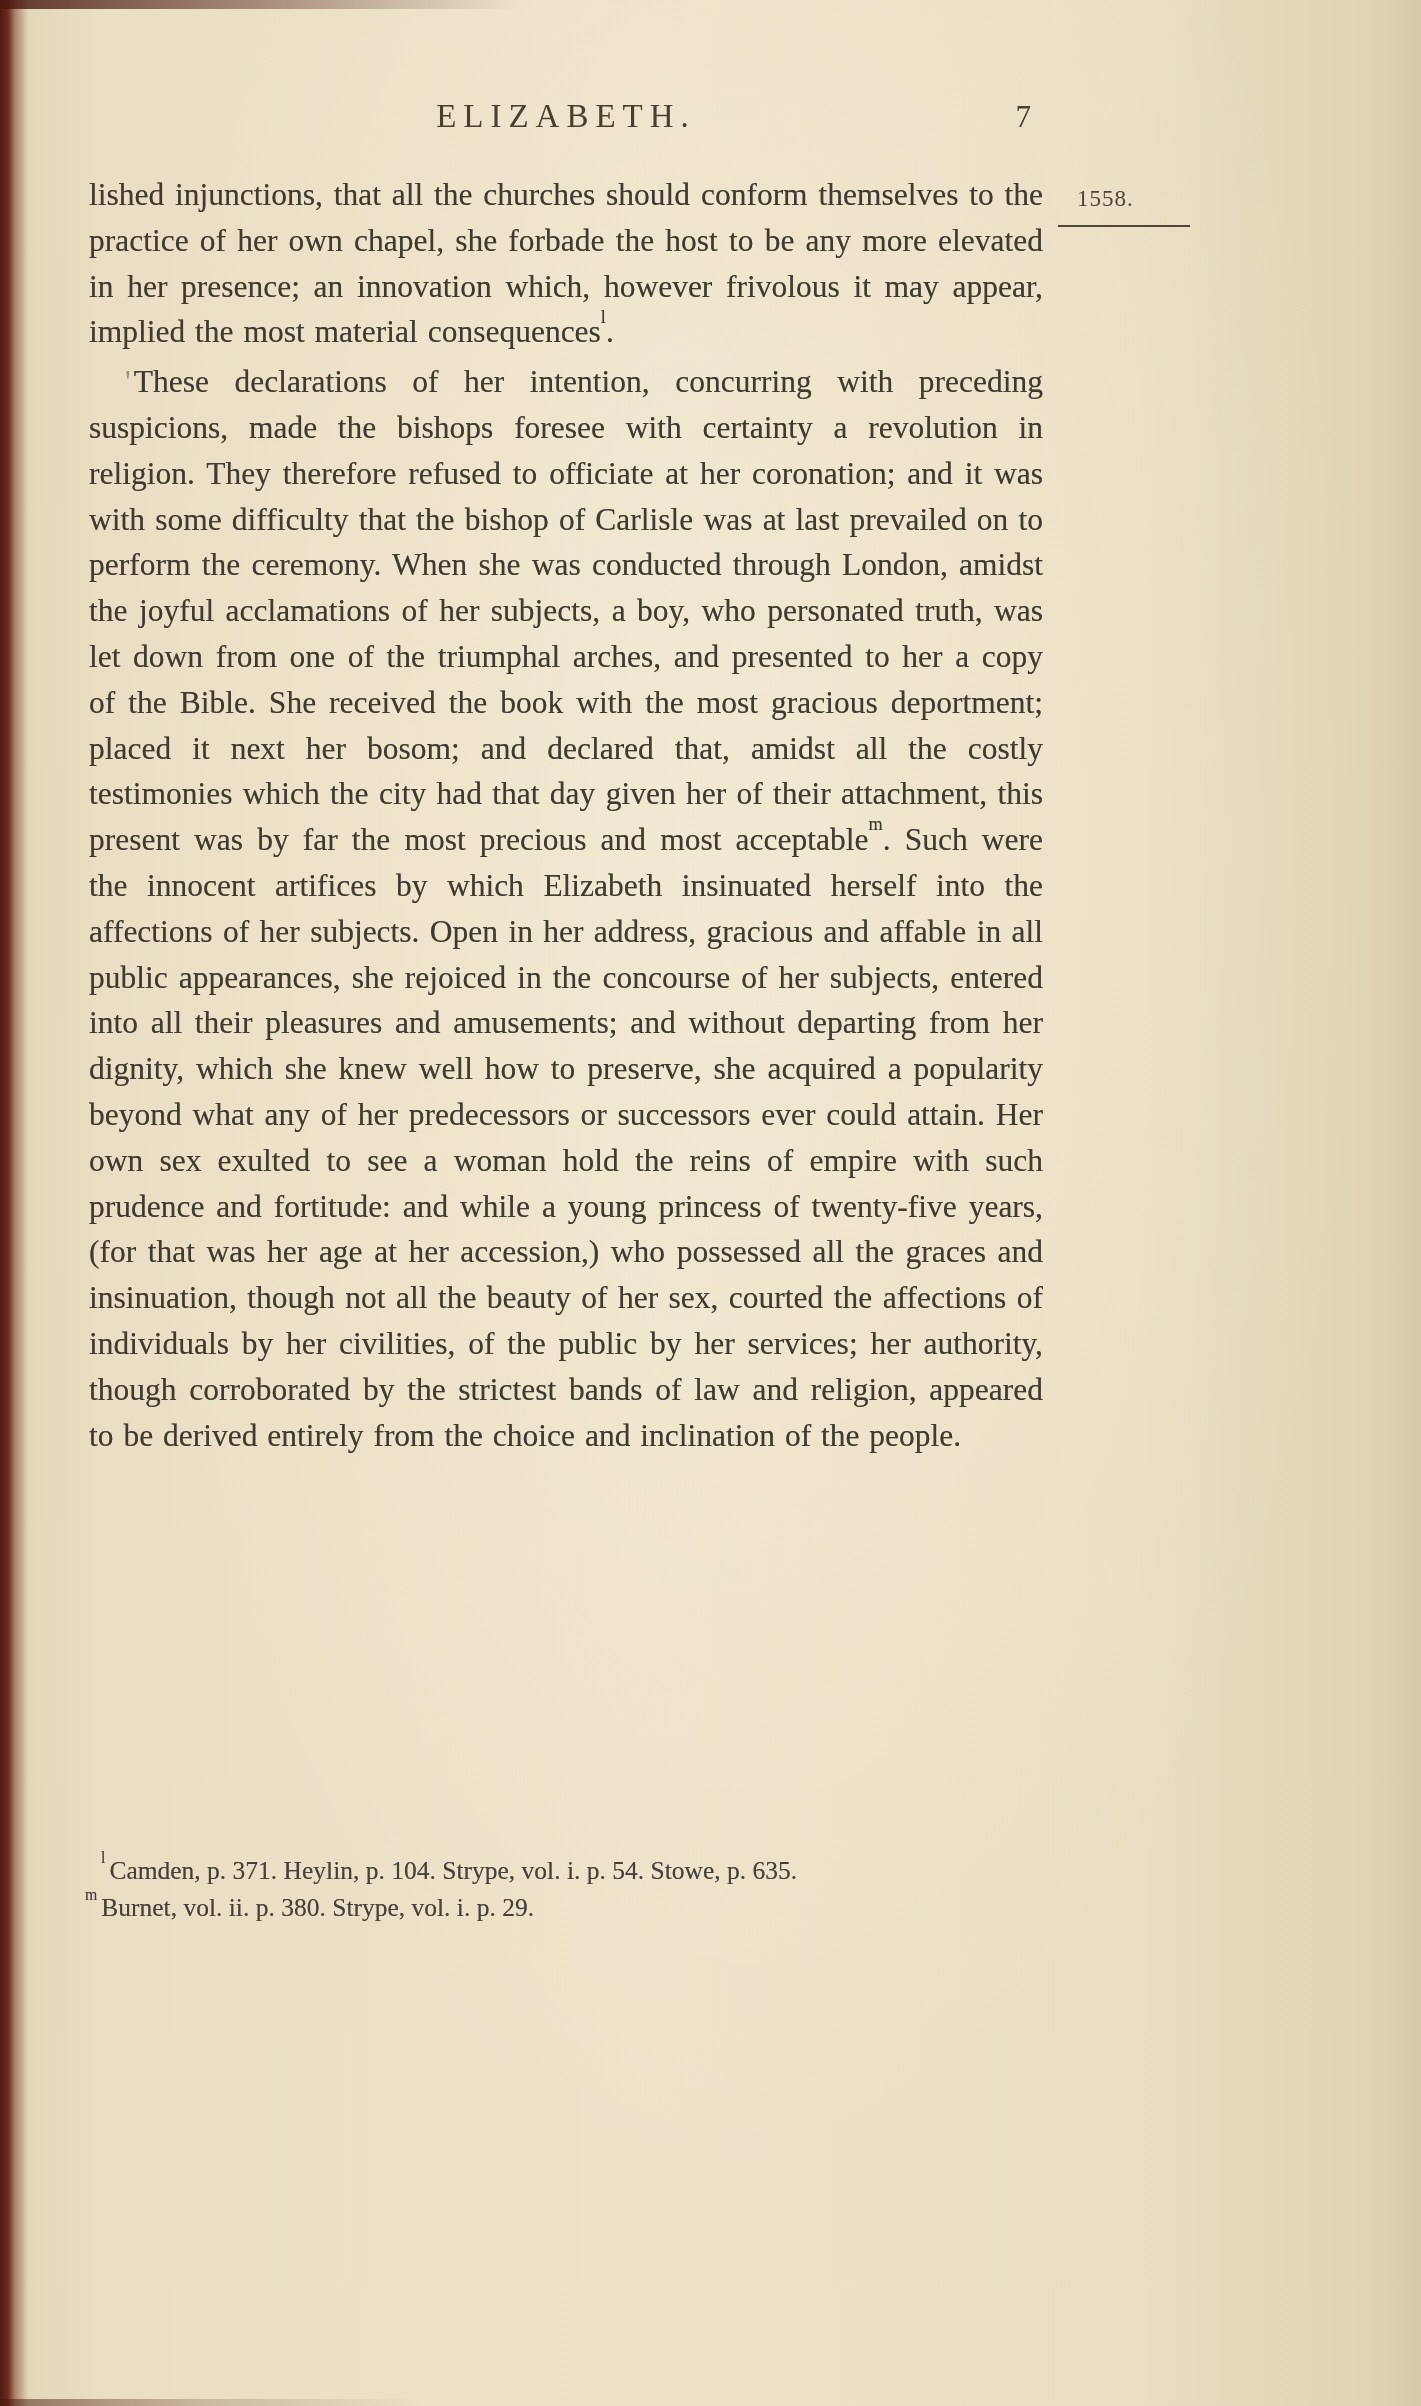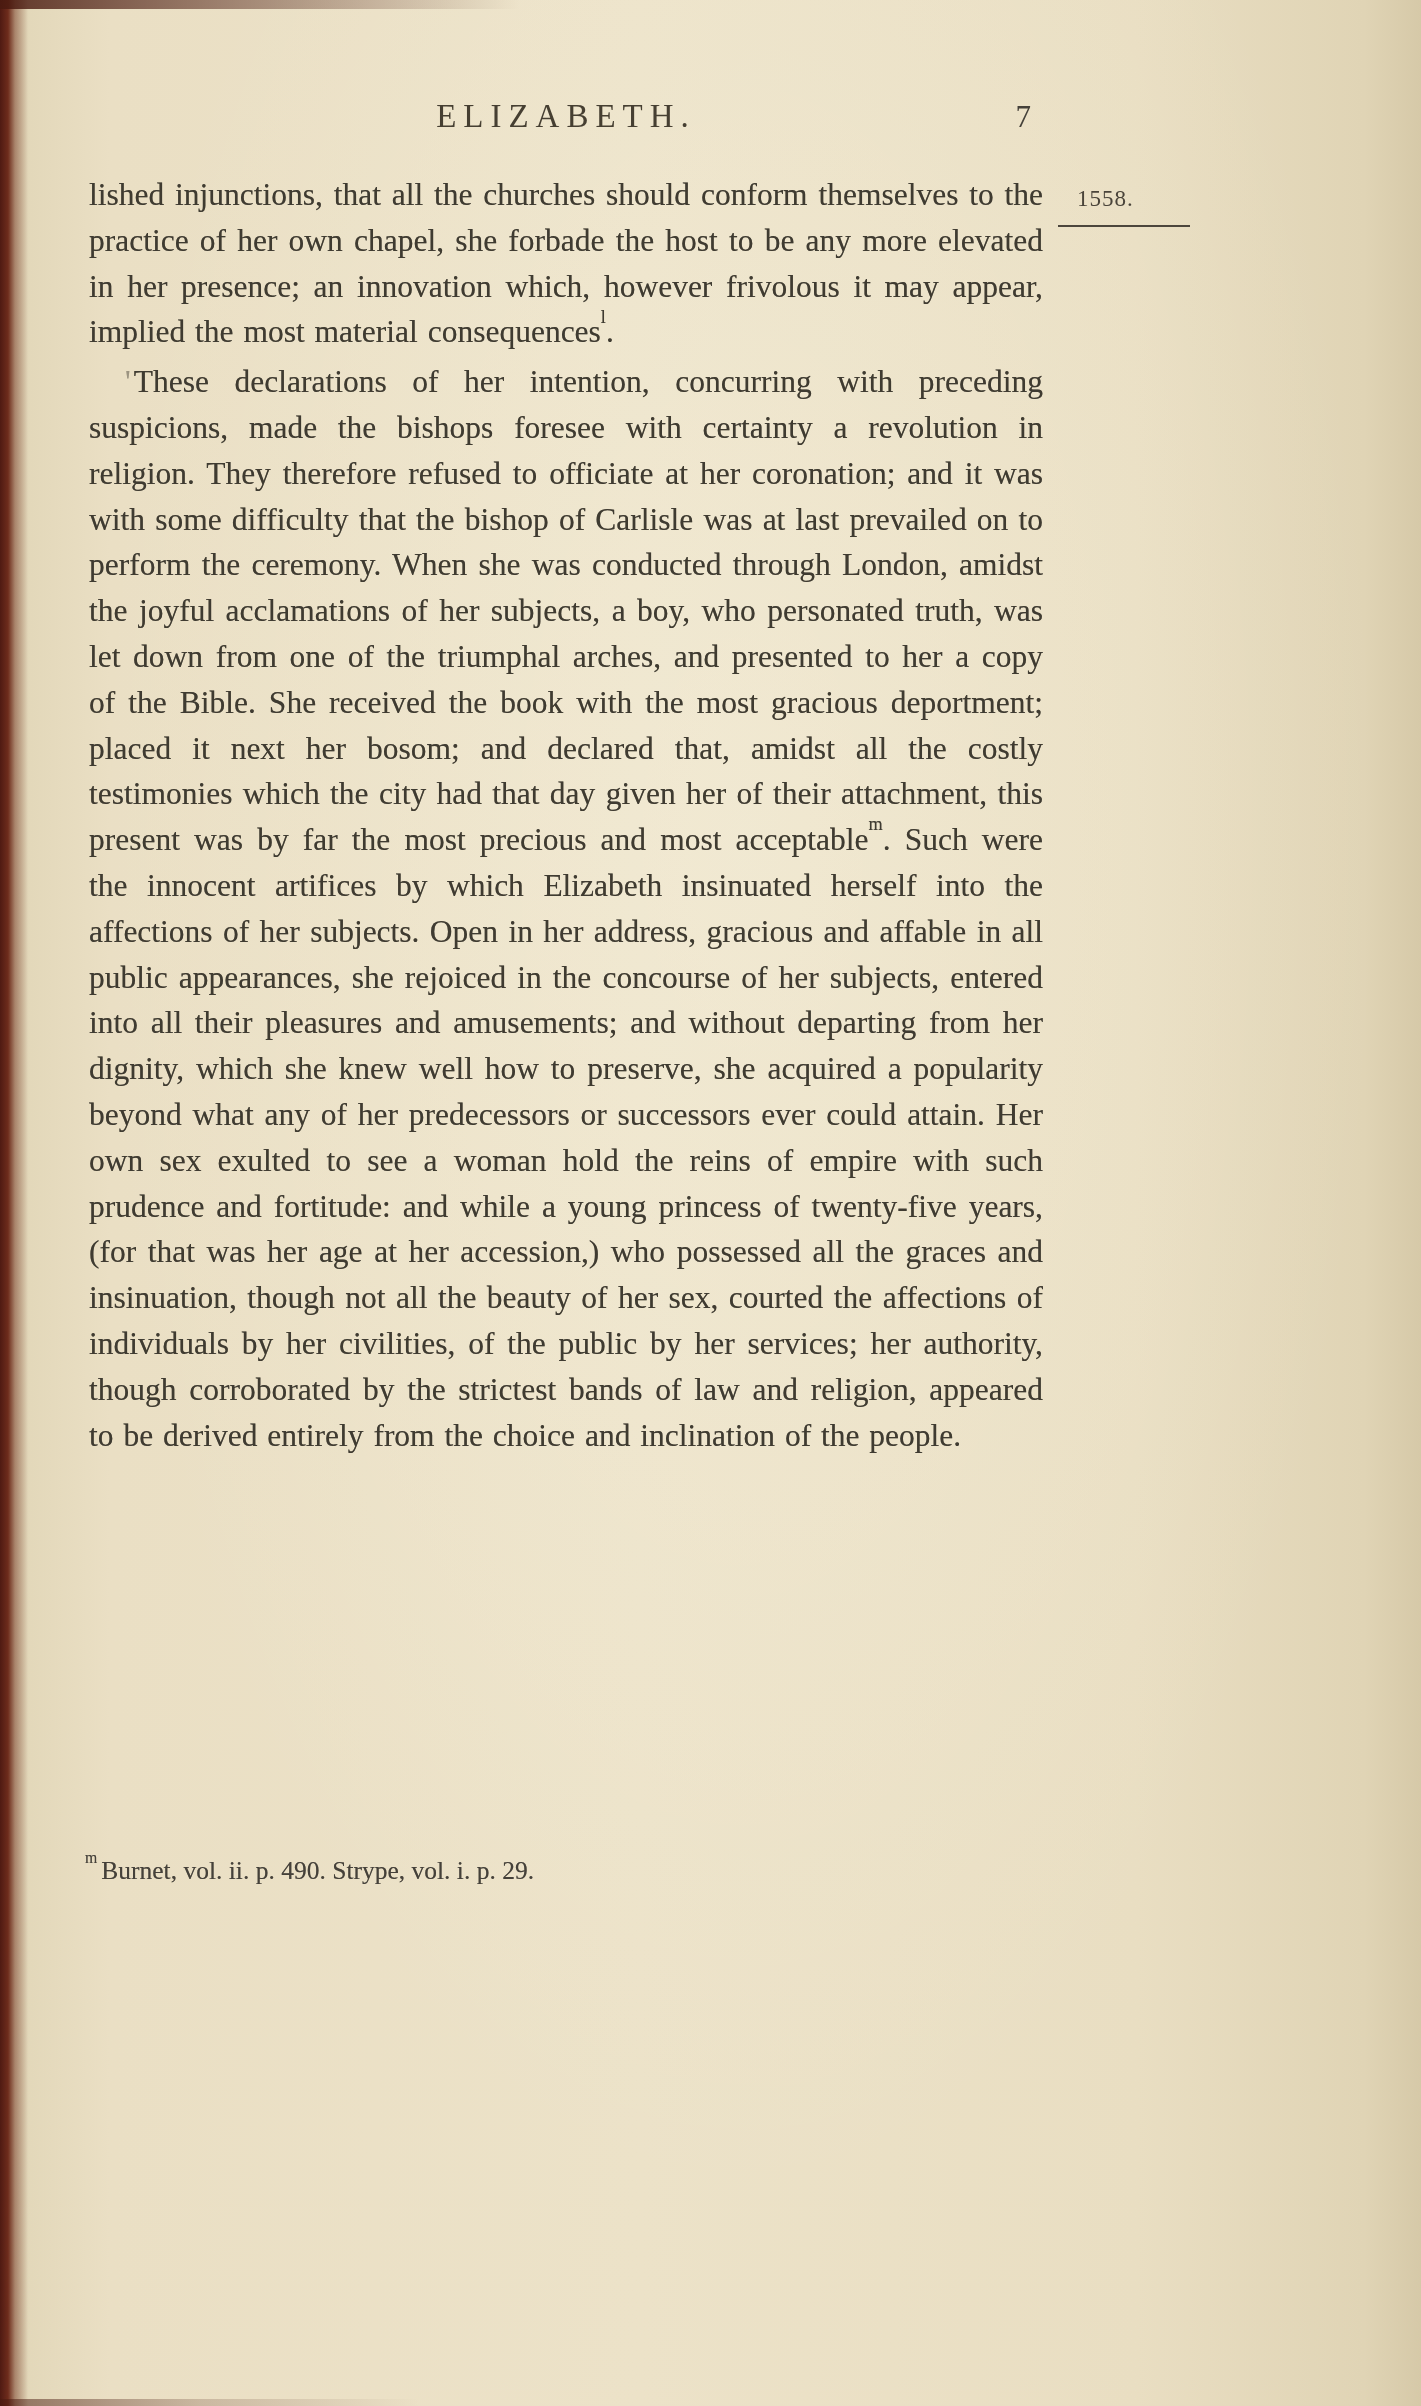--- a/index.html
+++ b/index.html
@@ -152,16 +152,17 @@
     <span class="year">1558.</span>
     <div class="margin-rule"></div>
   </aside>
 
   <main class="text-block">
     <p class="para"><span>lished injunctions, that all the churches should conform themselves to the practice of her own chapel, she forbade the host to be any more elevated in her presence; an innovation which, however frivolous it may appear, implied the most material consequences</span><sup class="fn-mark">l</sup><span>.</span></p>
     <p class="para indent"><span class="lead-mark">'</span><span>These declarations of her intention, concurring with preceding suspicions, made the bishops foresee with certainty a revolution in religion. They therefore refused to officiate at her coronation; and it was with some difficulty that the bishop of Carlisle was at last prevailed on to perform the ceremony. When she was conducted through London, amidst the joyful acclamations of her subjects, a boy, who personated truth, was let down from one of the triumphal arches, and presented to her a copy of the Bible. She received the book with the most gracious deportment; placed it next her bosom; and declared that, amidst all the costly testimonies which the city had that day given her of their attachment, this present was by far the most precious and most acceptable</span><sup class="fn-mark">m</sup><span>. Such were the innocent artifices by which Elizabeth insinuated herself into the affections of her subjects. Open in her address, gracious and affable in all public appearances, she rejoiced in the concourse of her subjects, entered into all their pleasures and amusements; and without departing from her dignity, which she knew well how to preserve, she acquired a popularity beyond what any of her predecessors or successors ever could attain. Her own sex exulted to see a woman hold the reins of empire with such prudence and fortitude: and while a young princess of twenty-five years, (for that was her age at her accession,) who possessed all the graces and insinuation, though not all the beauty of her sex, courted the affections of individuals by her civilities, of the public by her services; her authority, though corroborated by the strictest bands of law and religion, appeared to be derived entirely from the choice and inclination of the people.</span></p>
   </main>
 
   <footer class="footnotes">
-    <p class="footnote"><sup class="fn-sup">m</sup><span>Burnet, vol. ii. p. 490.   Strype, vol. i. p. 29.</span></p>
+    <p class="footnote first"><sup class="fn-sup">l</sup><span>Camden, p. 371.   Heylin, p. 104.   Strype, vol. i. p. 54.   Stowe, p. 635.</span></p>
+    <p class="footnote"><sup class="fn-sup">m</sup><span>Burnet, vol. ii. p. 380.   Strype, vol. i. p. 29.</span></p>
   </footer>
 
 </div>
 
 </body></html>

